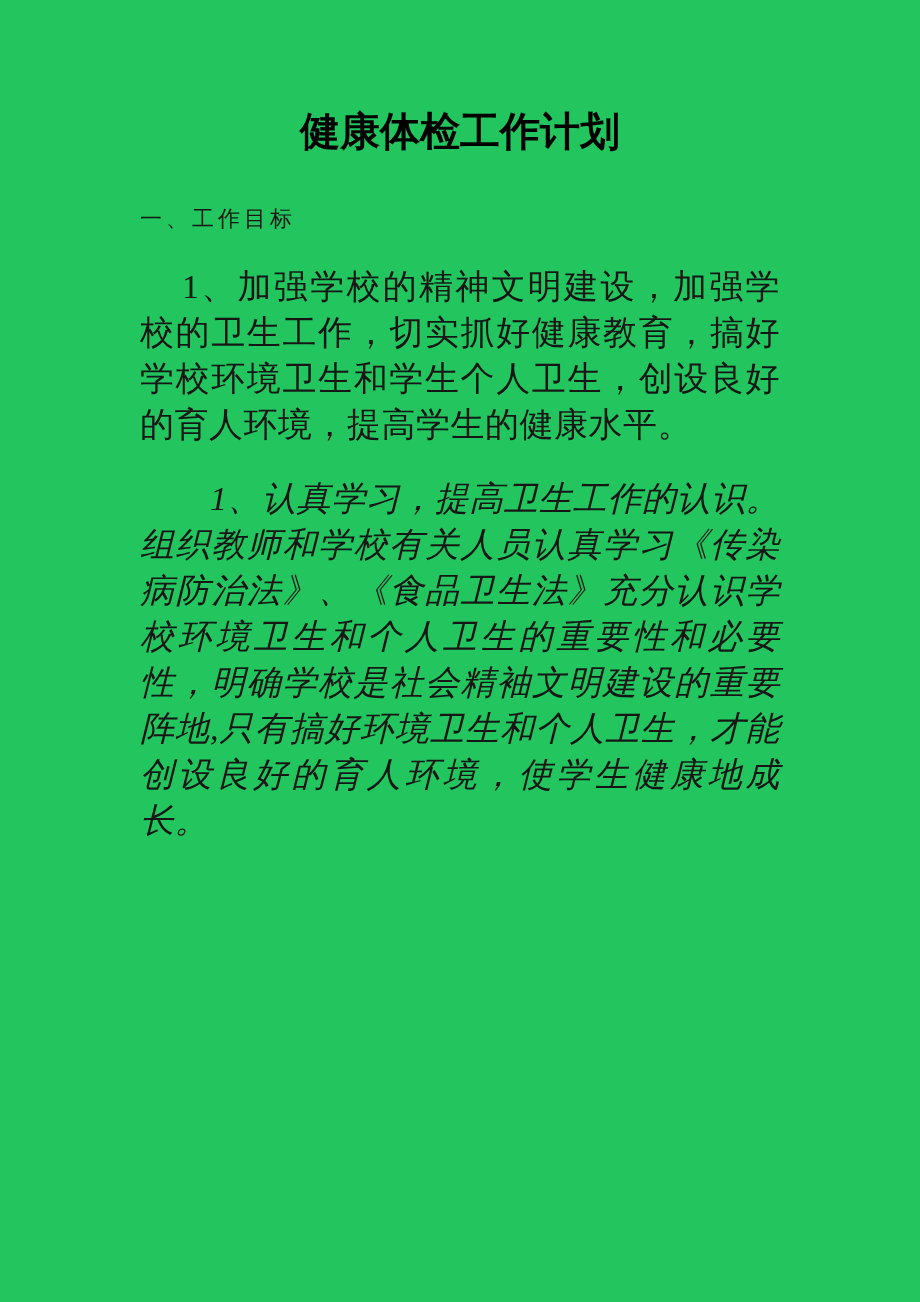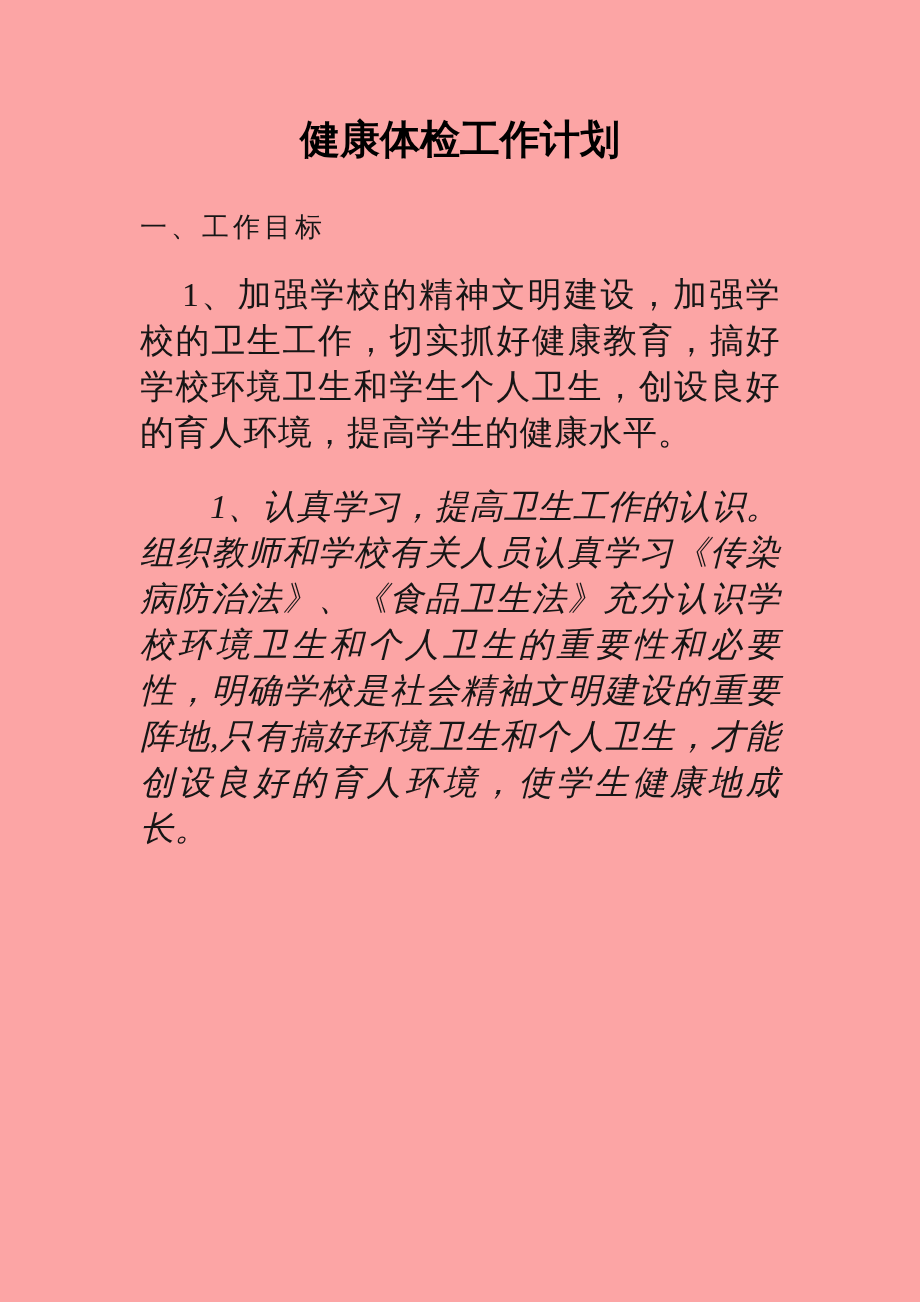--- a/index.html
+++ b/index.html
@@ -5,41 +5,41 @@
   html, body {
     margin: 0;
     padding: 0;
     background: #ffffff;
   }
   .page {
     position: relative;
     width: 920px;
     height: 1302px;
     margin: 0 auto;
-    background: #fca5a5;
+    background: #22c55e;
     color: #111111;
     font-family: "Liberation Serif", "DejaVu Serif", serif;
     overflow: hidden;
     box-sizing: border-box;
-    padding: 12px 140px;
+    padding: 4px 140px;
   }
   .doc-title {
     margin: 0;
     padding-top: 96px;
     font-family: "Liberation Sans", "DejaVu Sans", sans-serif;
     font-size: 40px;
     font-weight: 700;
     line-height: 62px;
     text-align: center;
     letter-spacing: 0px;
     color: #000000;
   }
   .section-heading {
     margin: 40px 0 0 0;
-    font-size: 27px;
+    font-size: 22px;
     font-weight: 400;
     line-height: 34px;
     letter-spacing: 4px;
     color: #161616;
   }
   .para {
     margin: 28px 0 0 0;
     font-size: 34px;
     line-height: 46px;
     text-align: justify;

